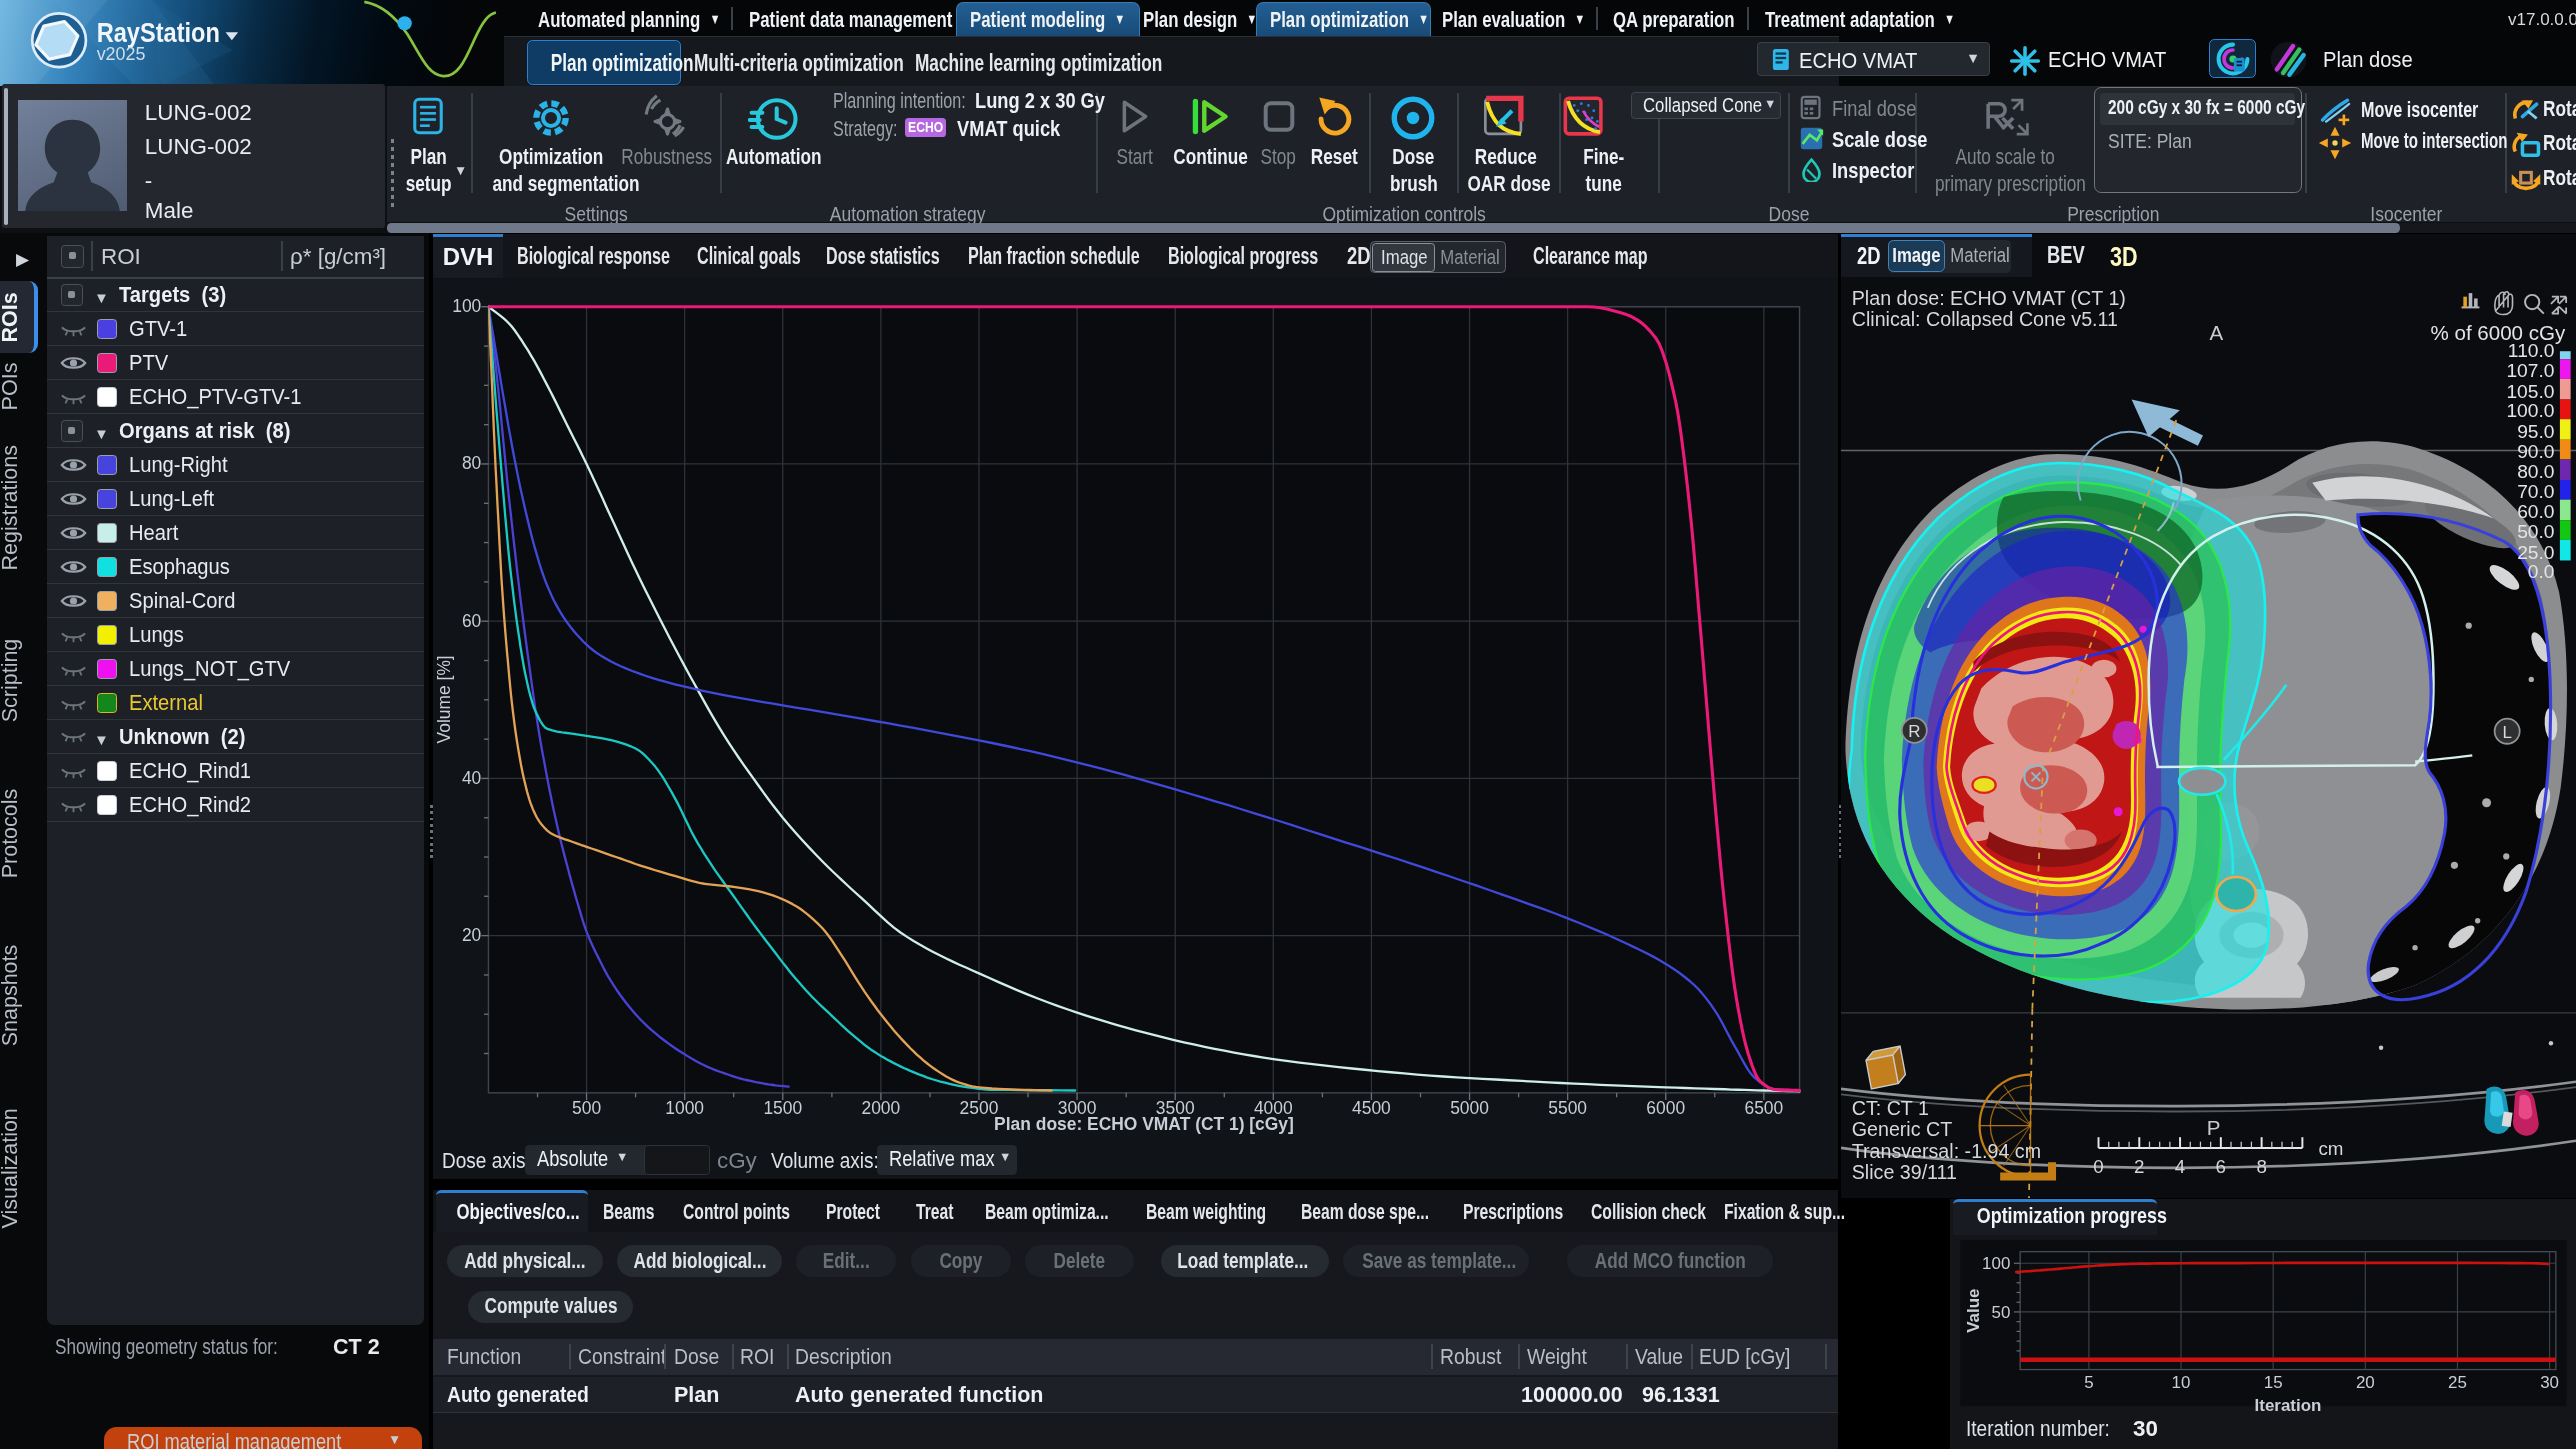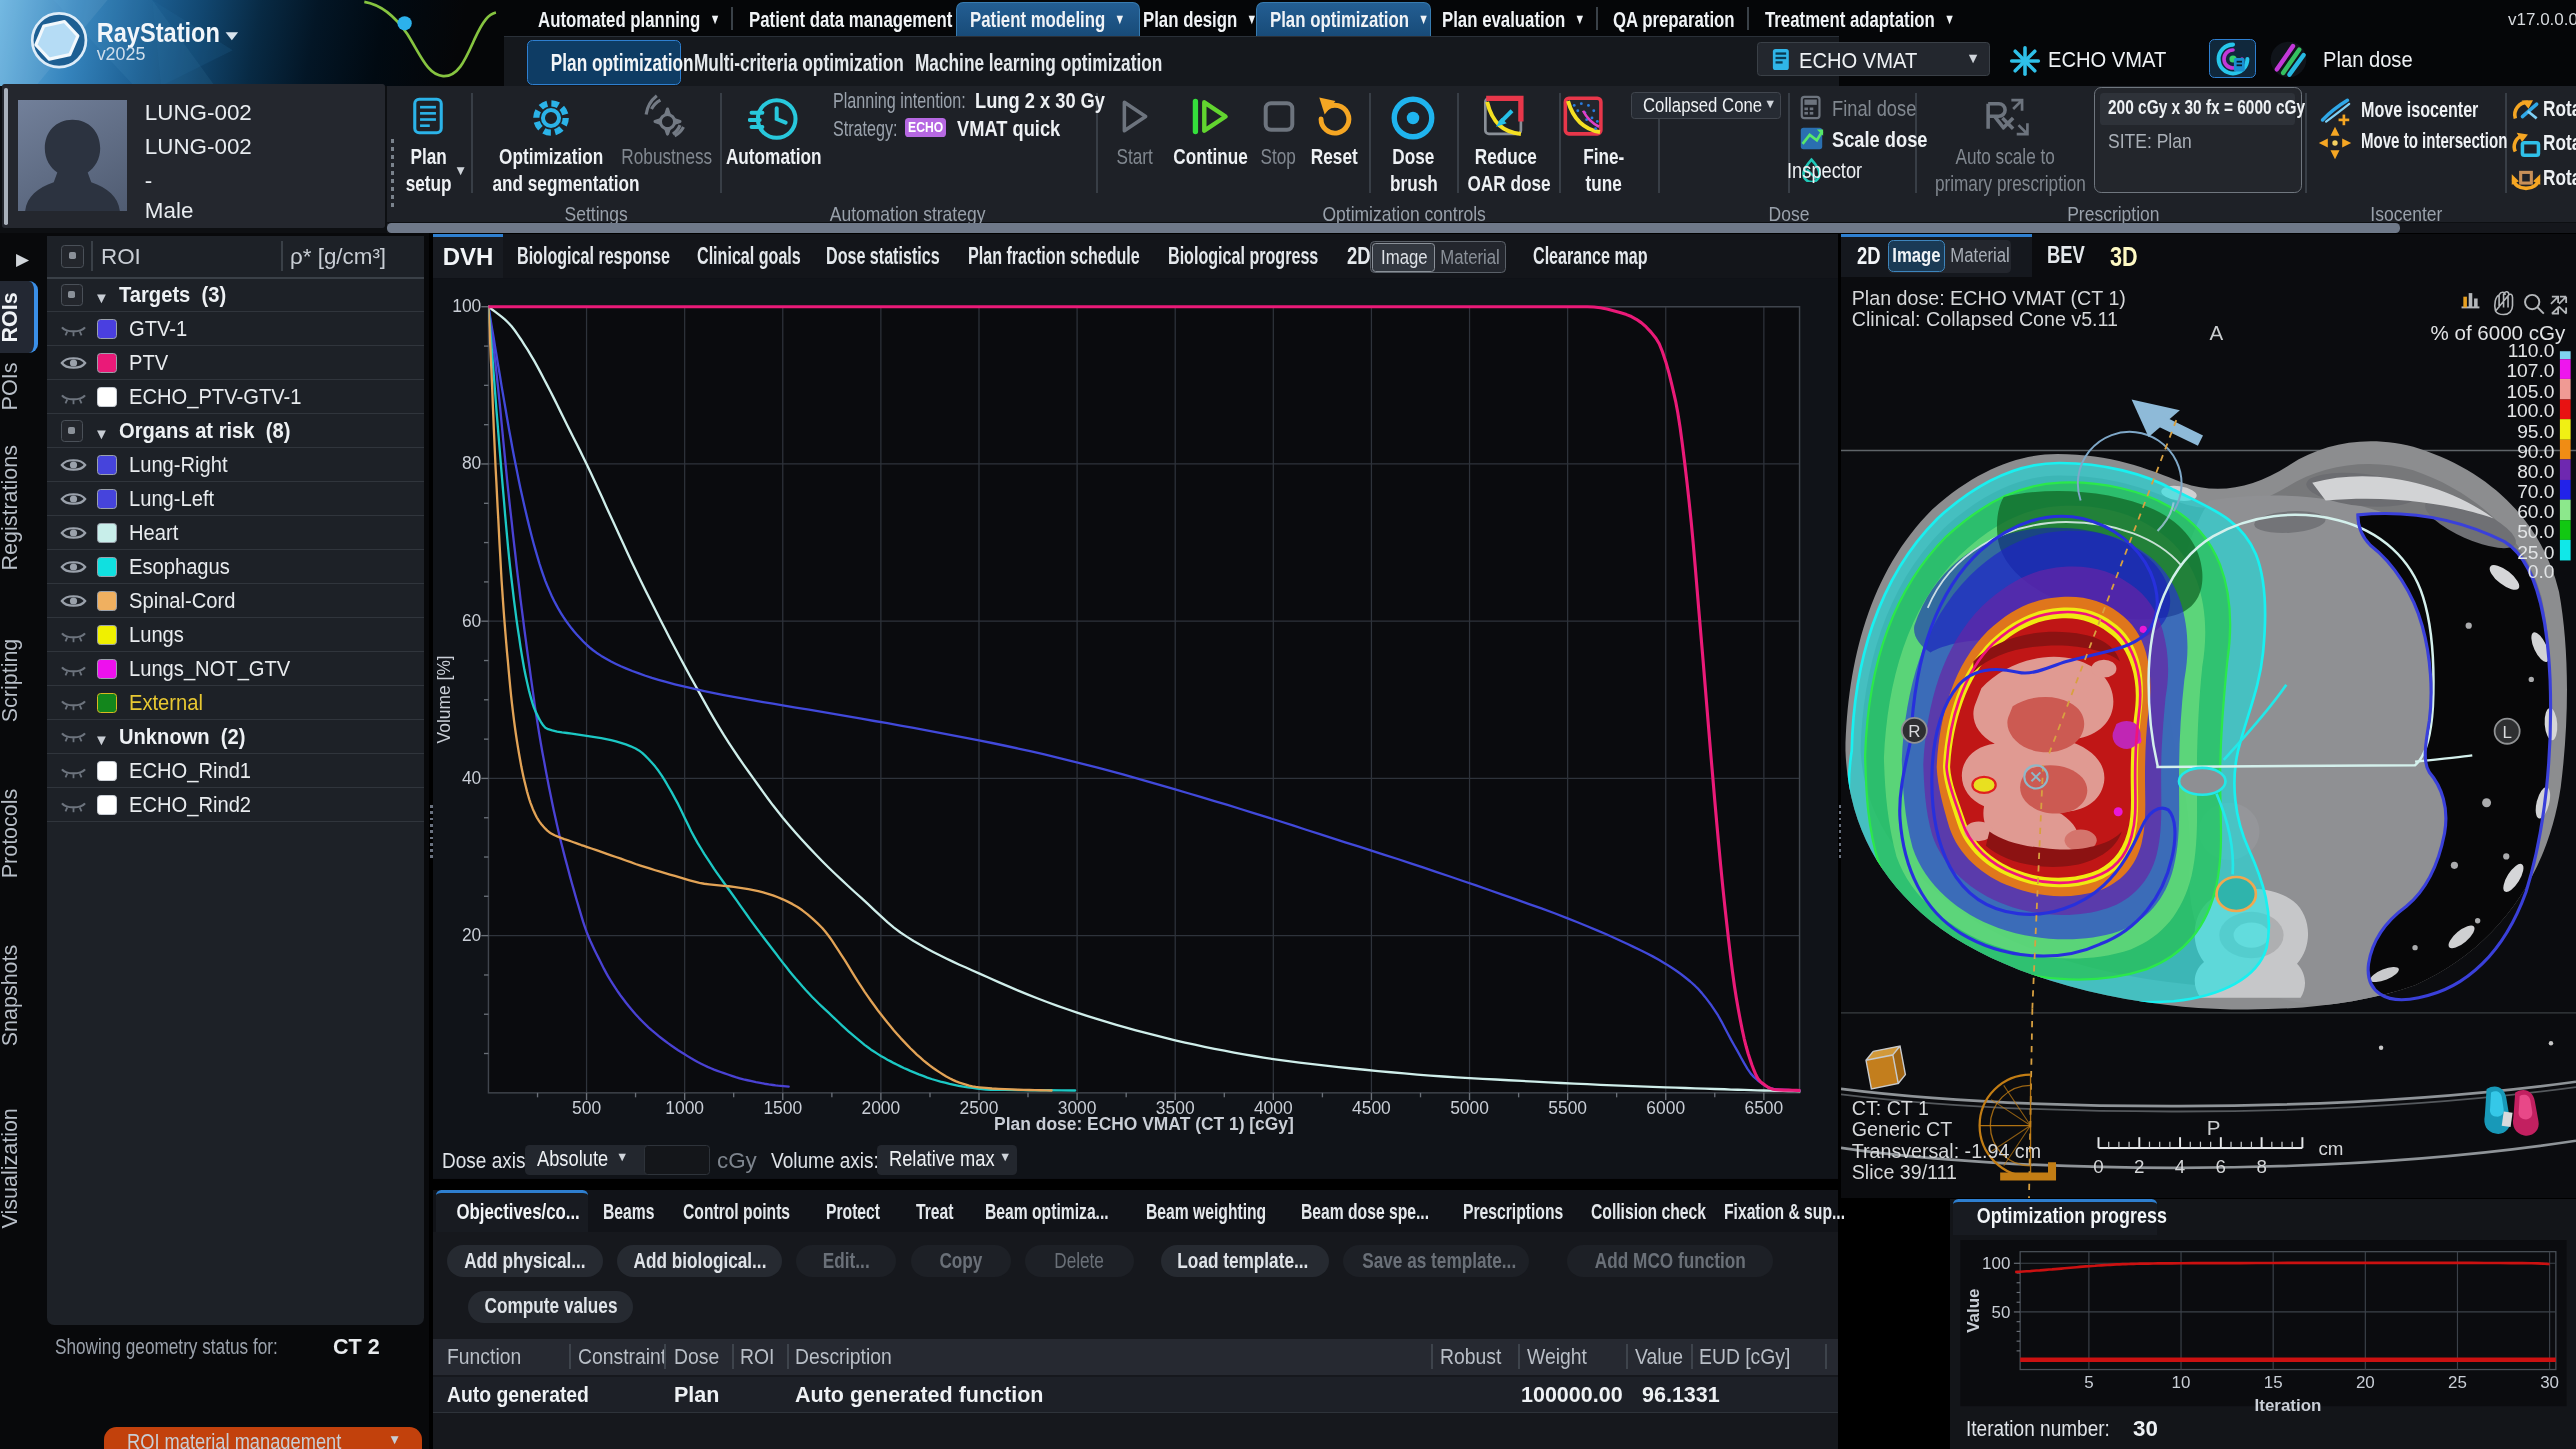--- a/index.html
+++ b/index.html
@@ -233,21 +233,21 @@
 <svg class="abs" width="25" height="25" viewBox="0 0 28 28" style="left:1799px;top:126px">
     <rect x="2" y="2" width="24" height="24" rx="3" fill="#2a6fb0"></rect>
     <path d="M4 20 L12 10 L20 16 L26 6" stroke="#58e86a" stroke-width="3" fill="none"></path>
     <polygon points="20,4 27,4 27,11" fill="#58e86a"></polygon>
   </svg>
 <div class="txt cx85" style="left:1832px;top:128px;font-size:21.5px;font-weight:bold;color:#eef1f4"><span>Scale dose</span></div>
 <svg class="abs" width="25" height="25" viewBox="0 0 28 28" style="left:1799px;top:157px">
     <path d="M14 3 C14 3 5 13 5 19 A9 9 0 0 0 23 19 C23 13 14 3 14 3 Z" fill="none" stroke="#20c8b8" stroke-width="3"></path>
     <path d="M9 14 L19 24" stroke="#20c8b8" stroke-width="2.5"></path>
   </svg>
-<div class="txt cx85" style="left:1787px;top:159px;font-size:21.5px;font-weight:normal;color:#eef1f4"><span>Inspector</span></div>
+<div class="txt cx85" style="left:1832px;top:159px;font-size:21.5px;font-weight:bold;color:#eef1f4"><span>Inspector</span></div>
 <svg class="abs" width="54" height="50" viewBox="0 0 60 56" style="left:1979px;top:93px">
 <path d="M10 12 L10 40 M10 12 L22 12 A7 7 0 0 1 22 26 L10 26 M17 26 L28 40 M26 28 L38 40 M38 28 L26 40" stroke="#6d747e" stroke-width="4" fill="none"></path>
 <path d="M36 8 L48 8 L48 20 M48 8 L38 18 M42 46 L54 46 L54 34 M54 46 L44 36" stroke="#6d747e" stroke-width="3" fill="none"></path>
   </svg>
 <div class="txt ccx80" style="left:1916px;top:145px;width:179px;text-align:center;font-size:21.5px;color:#80878f"><span>Auto scale to</span></div>
 <div class="txt ccx80" style="left:1916px;top:172px;width:179px;text-align:center;font-size:21.5px;color:#80878f"><span>primary prescription</span></div>
 <div class="abs" style="left:2094px;top:87px;width:208px;height:106px;border:1.8px solid #70777f;border-radius:7.2px;background:#23262c">
 <div class="abs" style="left:5.4px;top:4.5px;width:195px;height:32px;background:#2e3239;border-radius:3.6px"></div>
 <div class="txt cx75" style="left:12.5px;top:7.2px;font-size:20.6px;font-weight:bold;color:#eef1f4"><span>200 cGy x 30 fx = 6000 cGy</span></div>
 <div class="txt cx85" style="left:12.5px;top:41px;font-size:20.6px;color:#aab0b8"><span>SITE: Plan</span></div>
@@ -631,21 +631,21 @@
 <div class="txt cx70" style="left:1724px;top:1199px;font-size:22.4px;font-weight:bold;color:#e4e8ec"><span>Fixation &amp; sup...</span></div>
 <div class="abs" style="left:447px;top:1245px;width:156px;height:32px;background:#262a31;border-radius:16px"></div>
 <div class="txt ccx80" style="left:447px;top:1249px;width:156px;text-align:center;font-size:21.5px;font-weight:bold;color:#dfe3e8"><span>Add physical...</span></div>
 <div class="abs" style="left:617px;top:1245px;width:165px;height:32px;background:#262a31;border-radius:16px"></div>
 <div class="txt ccx80" style="left:617px;top:1249px;width:165px;text-align:center;font-size:21.5px;font-weight:bold;color:#dfe3e8"><span>Add biological...</span></div>
 <div class="abs" style="left:796px;top:1245px;width:100px;height:32px;background:#1d2026;border-radius:16px"></div>
 <div class="txt ccx80" style="left:796px;top:1249px;width:100px;text-align:center;font-size:21.5px;font-weight:bold;color:#6a7078"><span>Edit...</span></div>
 <div class="abs" style="left:911px;top:1245px;width:100px;height:32px;background:#1d2026;border-radius:16px"></div>
 <div class="txt ccx80" style="left:911px;top:1249px;width:100px;text-align:center;font-size:21.5px;font-weight:bold;color:#6a7078"><span>Copy</span></div>
 <div class="abs" style="left:1025px;top:1245px;width:109px;height:32px;background:#1d2026;border-radius:16px"></div>
-<div class="txt ccx80" style="left:1025px;top:1249px;width:109px;text-align:center;font-size:21.5px;font-weight:normal;color:#6a7078"><span>Delete</span></div>
+<div class="txt ccx80" style="left:1025px;top:1249px;width:109px;text-align:center;font-size:21.5px;font-weight:bold;color:#6a7078"><span>Delete</span></div>
 <div class="abs" style="left:1161px;top:1245px;width:168px;height:32px;background:#262a31;border-radius:16px"></div>
 <div class="txt ccx80" style="left:1161px;top:1249px;width:168px;font-size:21.5px;font-weight:bold;color:#dfe3e8"><span>Load template...</span></div>
 <div class="abs" style="left:1343px;top:1245px;width:186px;height:32px;background:#1d2026;border-radius:16px"></div>
 <div class="txt ccx80" style="left:1343px;top:1249px;width:186px;text-align:center;font-size:21.5px;font-weight:bold;color:#6a7078"><span>Save as template...</span></div>
 <div class="abs" style="left:1567px;top:1245px;width:206px;height:32px;background:#1d2026;border-radius:16px"></div>
 <div class="txt ccx80" style="left:1567px;top:1249px;width:206px;text-align:center;font-size:21.5px;font-weight:bold;color:#6a7078"><span>Add MCO function</span></div>
 <div class="abs" style="left:468px;top:1291px;width:165px;height:32px;background:#262a31;border-radius:16px"></div>
 <div class="txt ccx80" style="left:468px;top:1294px;width:165px;text-align:center;font-size:21.5px;font-weight:bold;color:#dfe3e8"><span>Compute values</span></div>
 <div class="abs" style="left:433px;top:1339px;width:1405px;height:36px;background:#262931"></div>
 <div class="txt cx90" style="left:447px;top:1345px;font-size:21.5px;color:#b8bec6"><span>Function</span></div>

